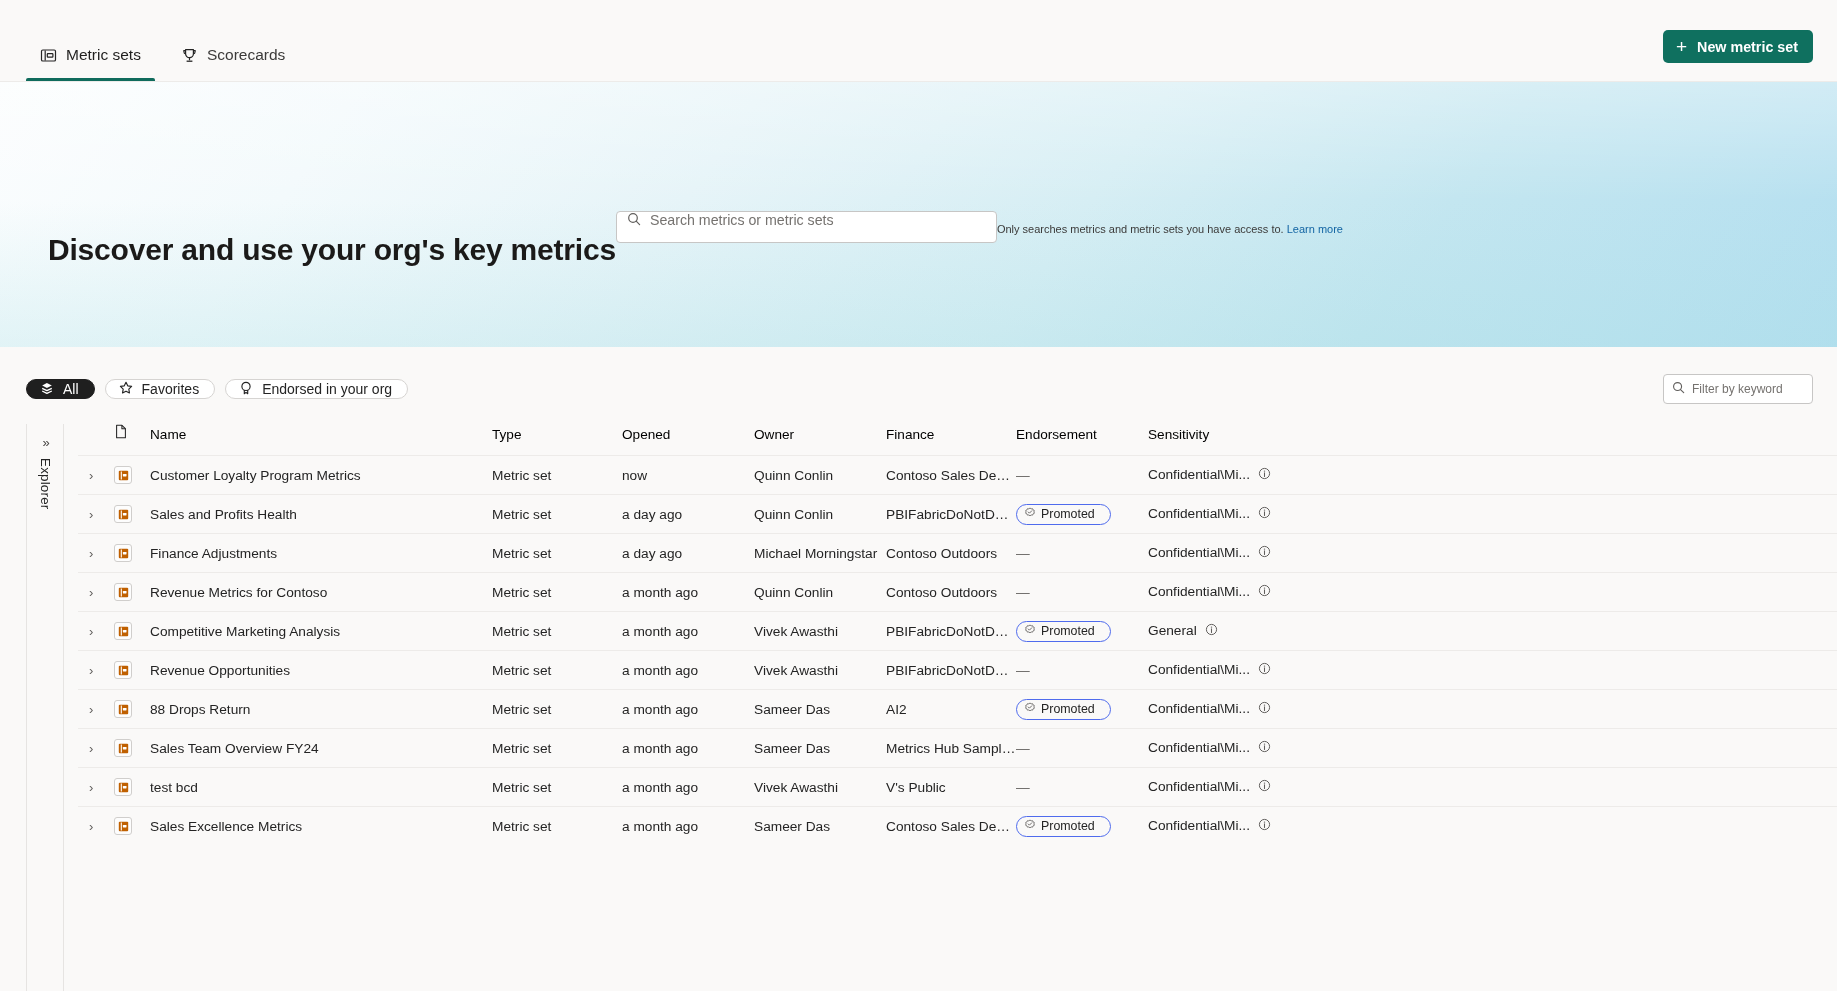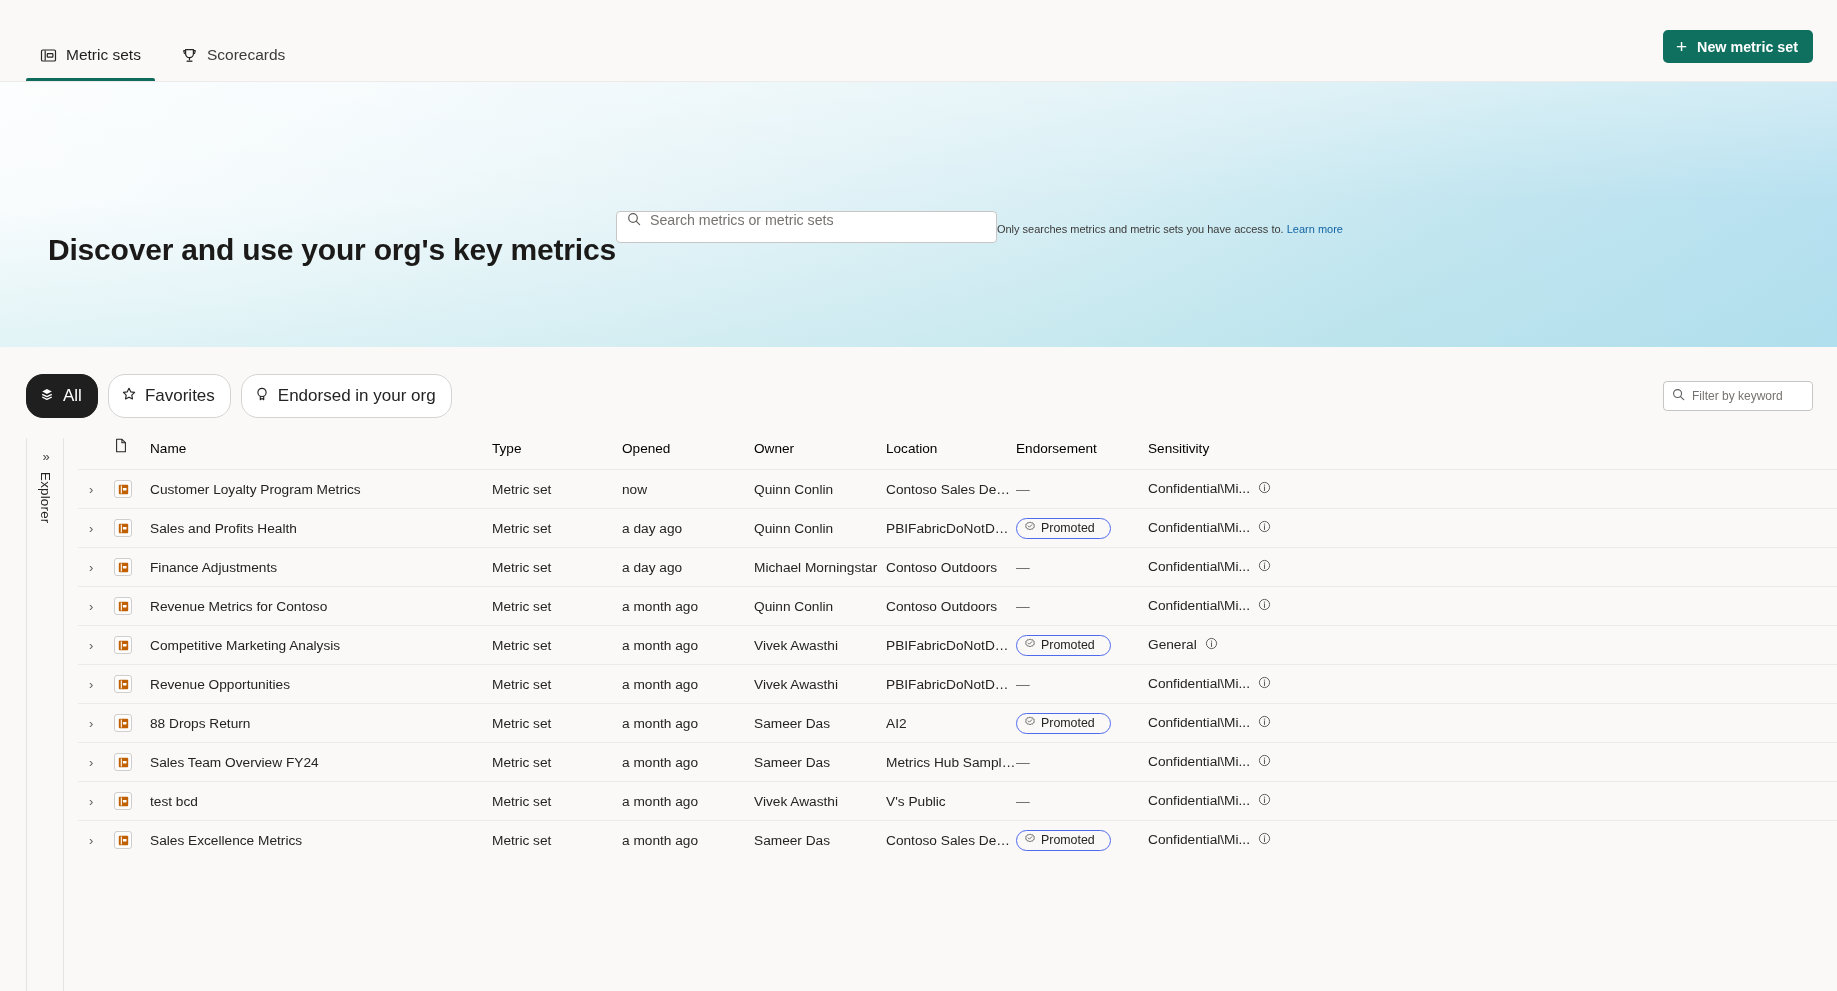--- a/index.html
+++ b/index.html
@@ -129,26 +129,26 @@
 
   .filter-row {
     display: flex;
     align-items: center;
     justify-content: space-between;
     padding: 27px 24px 0 26px;
   }
   .pills { display: flex; gap: 10px; }
   .pill {
     display: flex; align-items: center; gap: 8px;
-    height: 44px;
+    height: 20px;
     padding: 0 15px 0 12px;
     border-radius: 17px;
     border: 1px solid #d6d4d2;
     background: #ffffff;
-    font-size: 17px;
+    font-size: 14px;
     color: #242424;
     cursor: pointer;
     font-family: inherit;
     white-space: nowrap;
   }
   .pill.active {
     background: #1f1f1f;
     border-color: #1f1f1f;
     color: #ffffff;
   }
@@ -382,21 +382,21 @@
                 <svg width="14" height="15" viewBox="0 0 14 15" fill="none">
                   <path d="M2.6 1.3h5.3l3.5 3.4v9H2.6v-12.4z" stroke="#242424" stroke-width="1.05" stroke-linejoin="round"></path>
                   <path d="M7.9 1.3v3.4h3.5" stroke="#242424" stroke-width="1.05" stroke-linejoin="round"></path>
                 </svg>
               </span>
             </th>
             <th>Name</th>
             <th>Type</th>
             <th>Opened</th>
             <th>Owner</th>
-            <th>Location</th>
+            <th>Finance</th>
             <th>Endorsement</th>
             <th>Sensitivity</th>
           </tr>
         </thead>
         <tbody id="tbody">
             <tr>
               <td class="row-chev">›</td>
               <td>
                 <span class="ms-icon">
                   <svg width="11" height="11" viewBox="0 0 11 11" fill="none">

